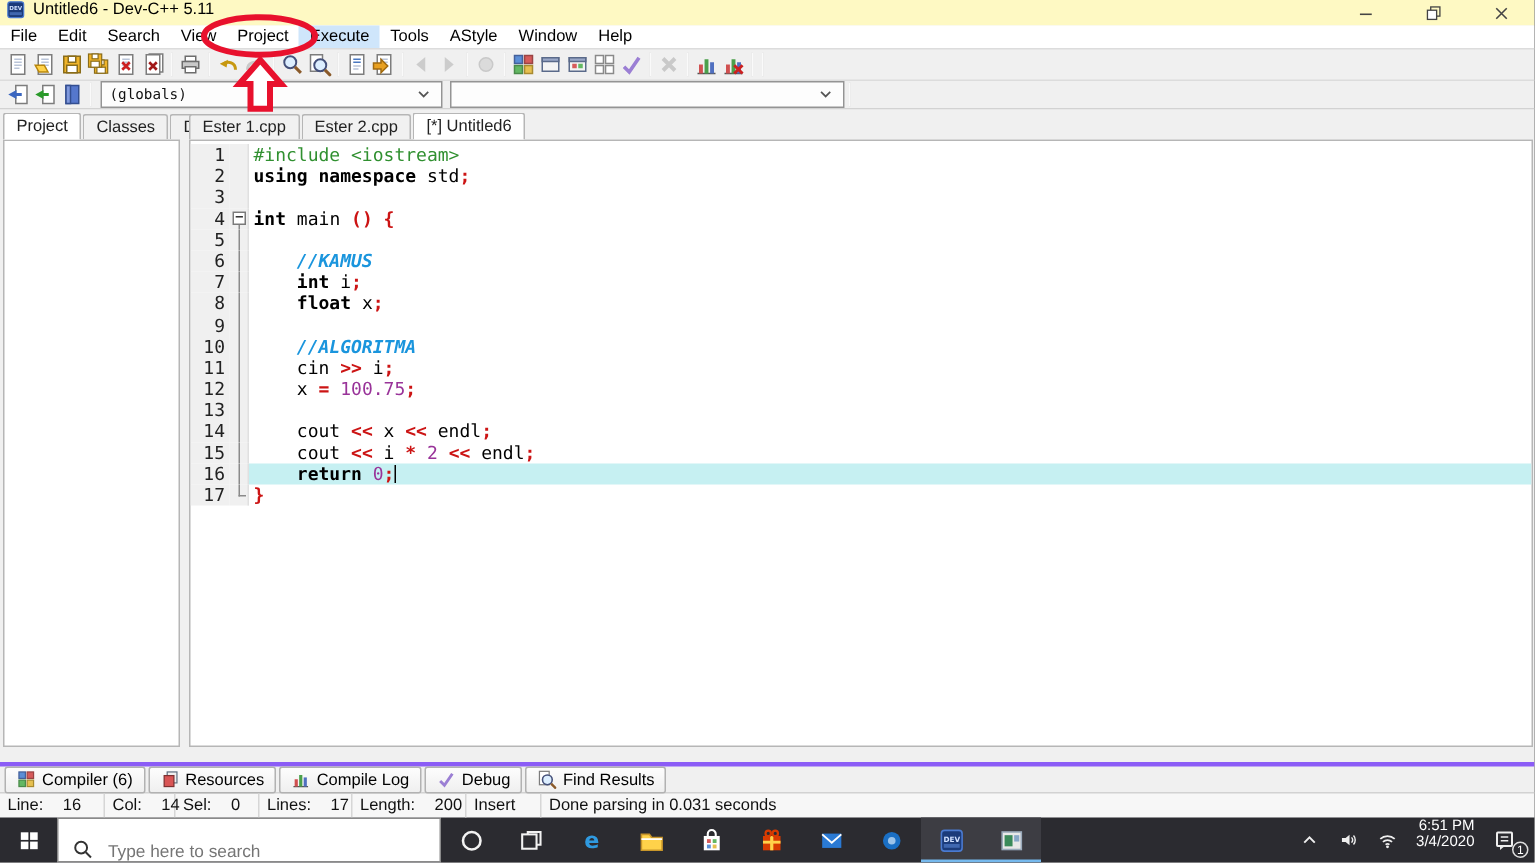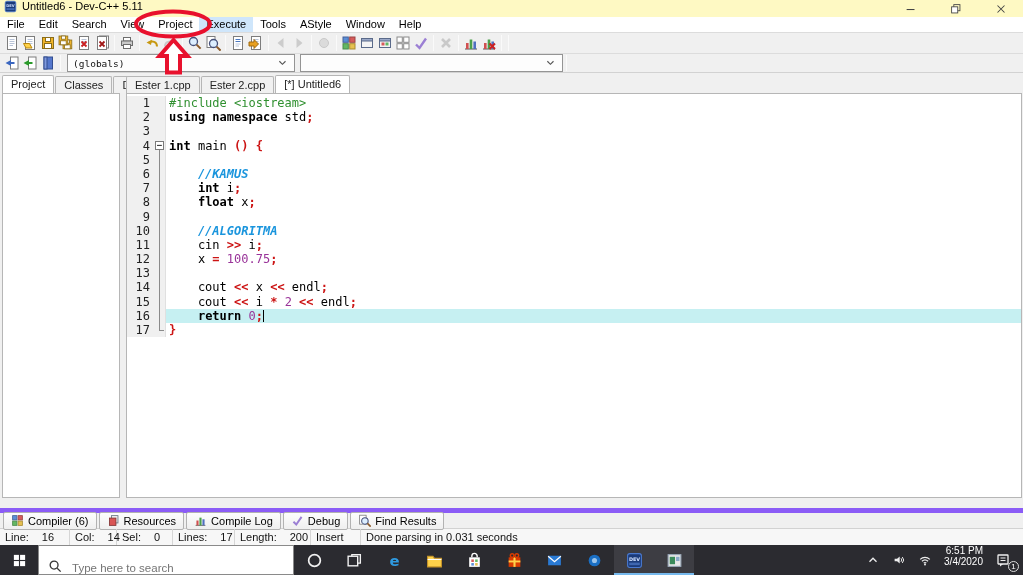--- a/index.html
+++ b/index.html
@@ -46,21 +46,21 @@
 .fold-end::after{content:'';position:absolute;left:6px;top:0;height:7px;width:4px;border-left:1px solid #8a8a8a;border-bottom:1px solid #8a8a8a}
 .code-text{flex:1;padding-left:3px;color:#000}
 .code-line.hl-line .code-text{background:#c6f0f2}
 .code-text .kw{font-weight:bold;color:#000}
 .code-text .green{color:#309030}
 .code-text .com{color:#1a95dd;font-style:italic;font-weight:bold}
 .code-text .num{color:#993399;font-weight:normal}
 .code-text .sym{color:#cc1414;font-weight:bold}
 .cursor{display:inline-block;width:1px;height:12px;background:#000;vertical-align:-2px}
 
-.bottom-tabs{height:20px;display:flex;align-items:center;background:#f0f0f0;border-top:5px solid #8b5cf6;padding-left:3px}
+.bottom-tabs{height:20px;display:flex;align-items:center;background:#f0f0f0;border-top:3px solid #8b5cf6;padding-left:3px}
 .btab{display:flex;align-items:center;gap:4px;font-size:11px;color:#000;border:1px solid #b2b2b2;background:linear-gradient(#fdfdfd,#efefef);height:18px;padding:0 7px;margin-right:2px;border-radius:2px;white-space:nowrap}
 
 .statusbar{height:17px;background:#f7f7f7;border-top:1px solid #d2d2d2;display:flex;align-items:center;font-size:11px;color:#111}
 .sfield{height:100%;display:flex;align-items:center;padding-left:5px;border-right:1px solid #d6d6d6;flex:none}
 .sfield .lab{margin-right:13px}
 .sfield.msg{flex:1;border-right:none}
 
 .taskbar{height:30px;background:#2b2b30;display:flex;align-items:stretch;color:#fff}
 .tstart{width:38px;display:flex;align-items:center;justify-content:center;flex:none}
 .tsearch{width:256px;background:#fff;display:flex;align-items:flex-end;padding:0 9px;gap:9px;border:1px solid #8a8a8a;flex:none}

